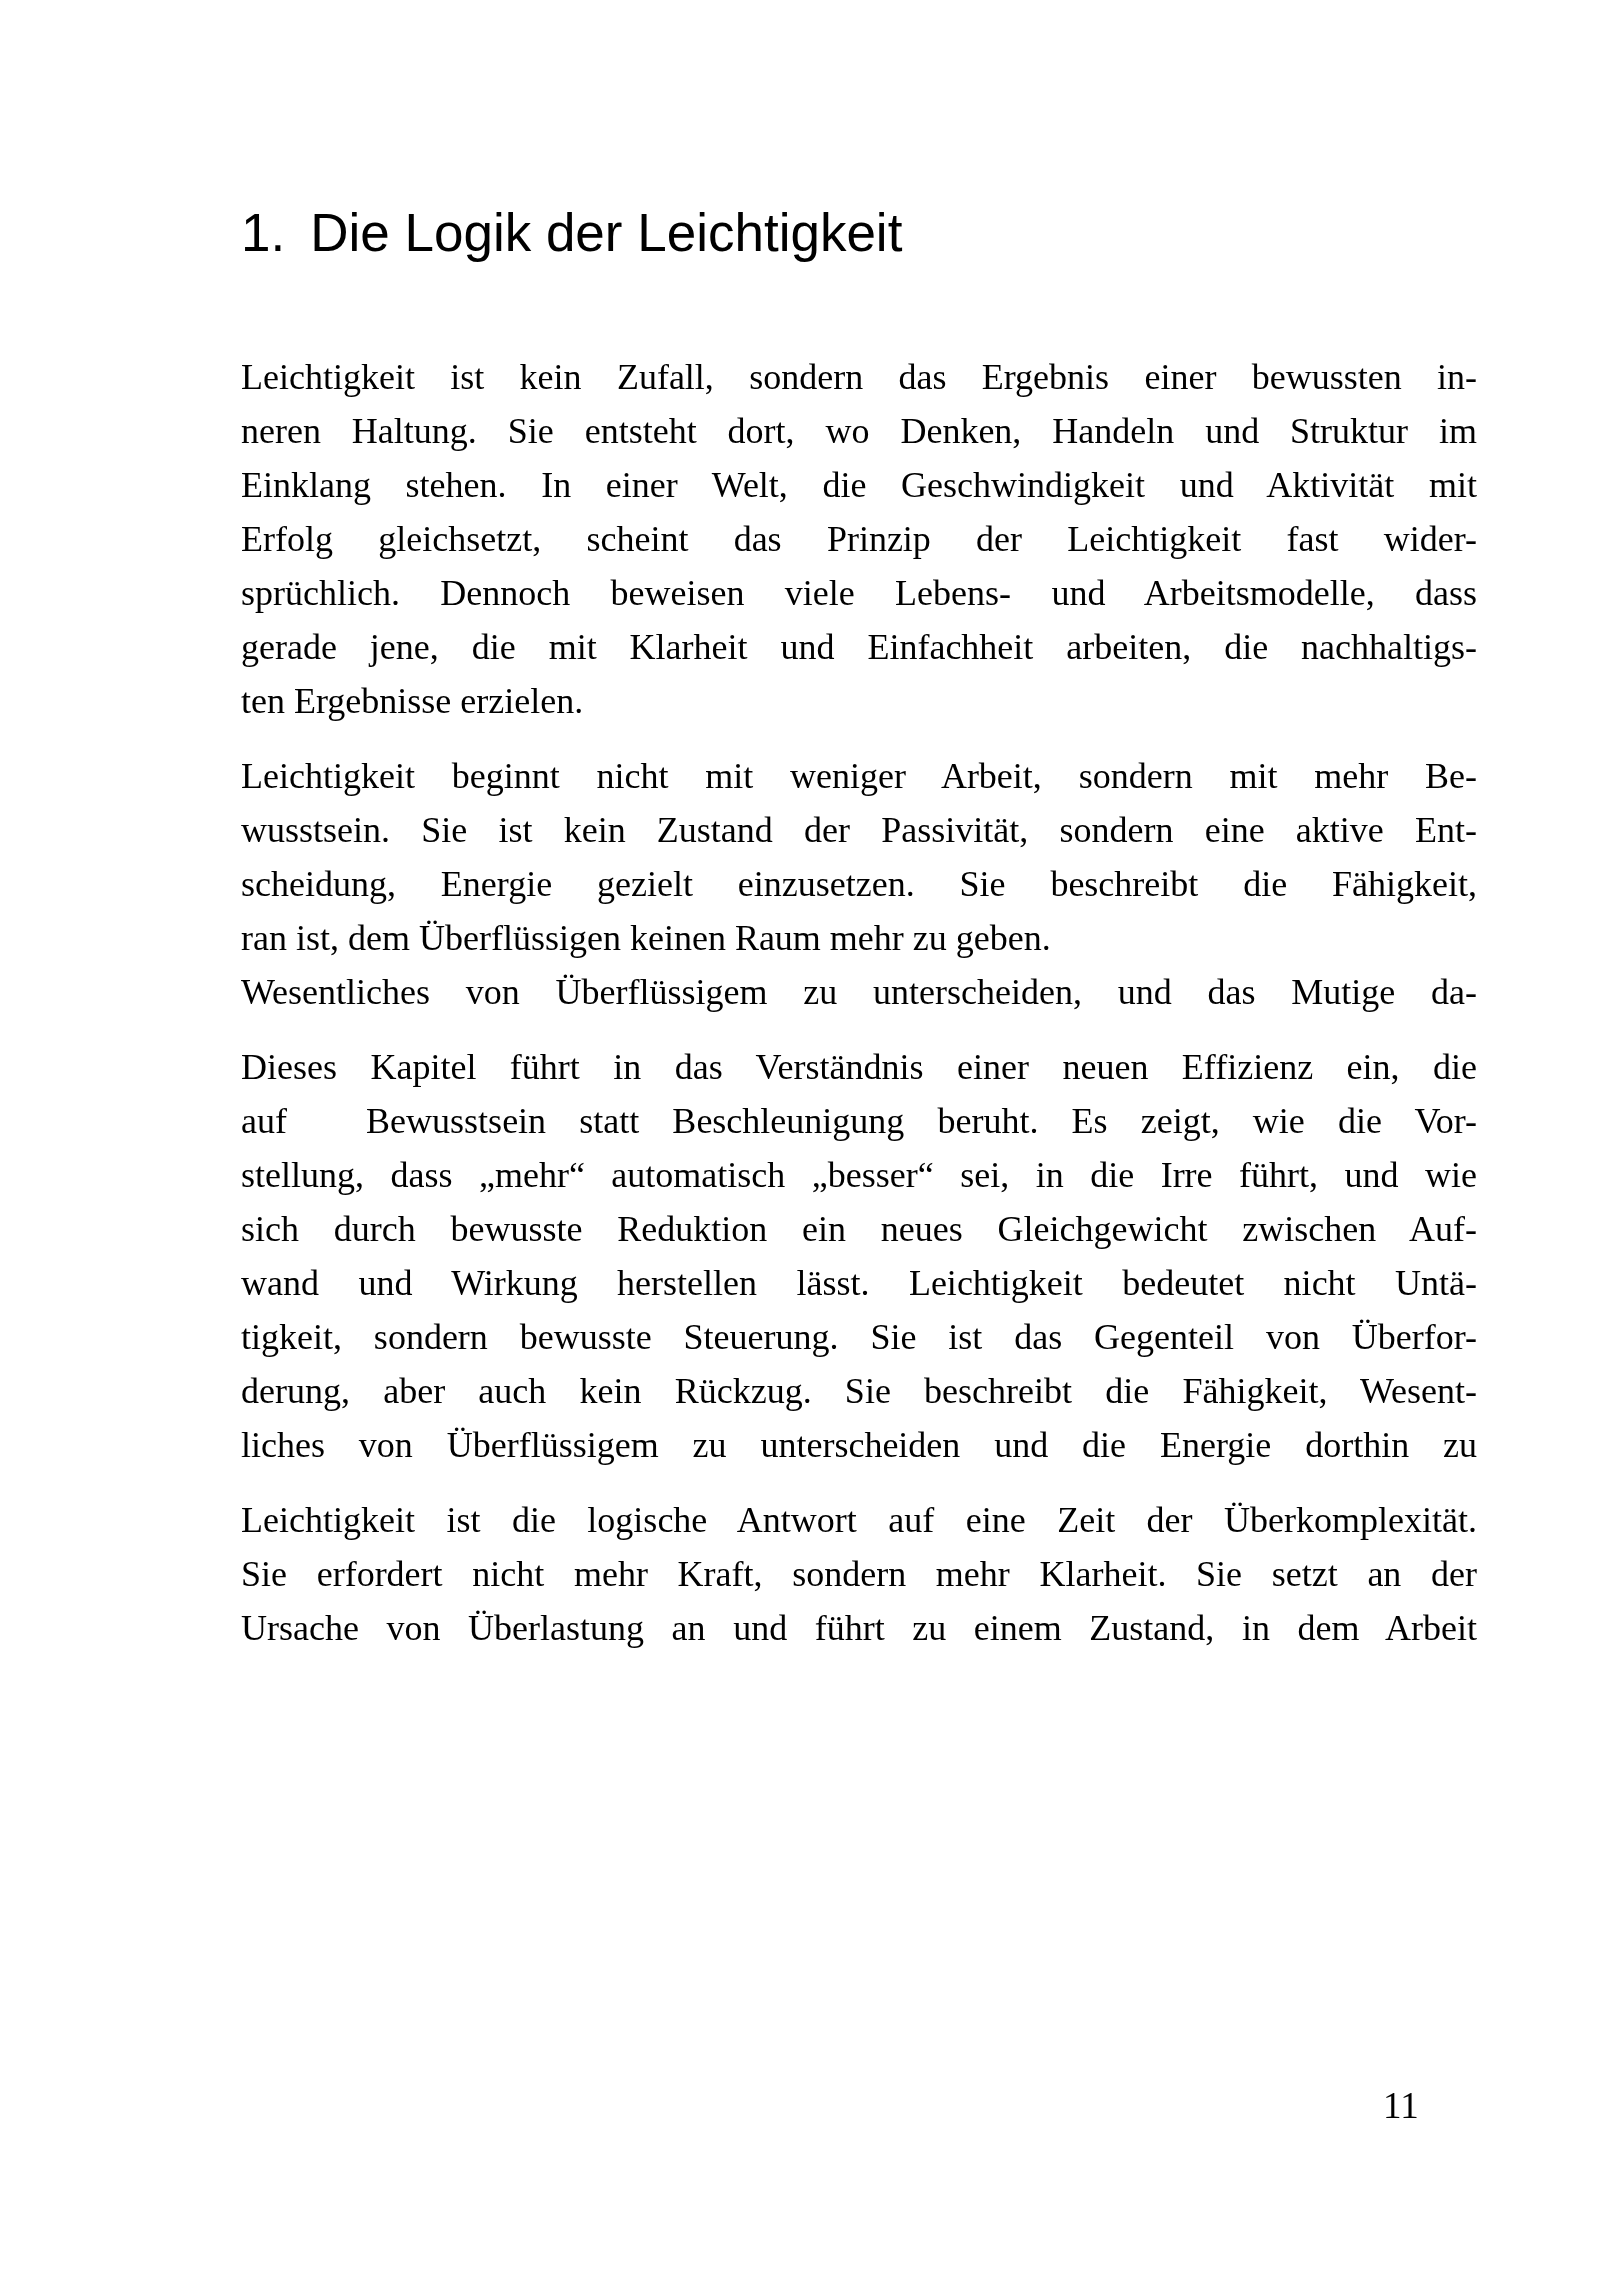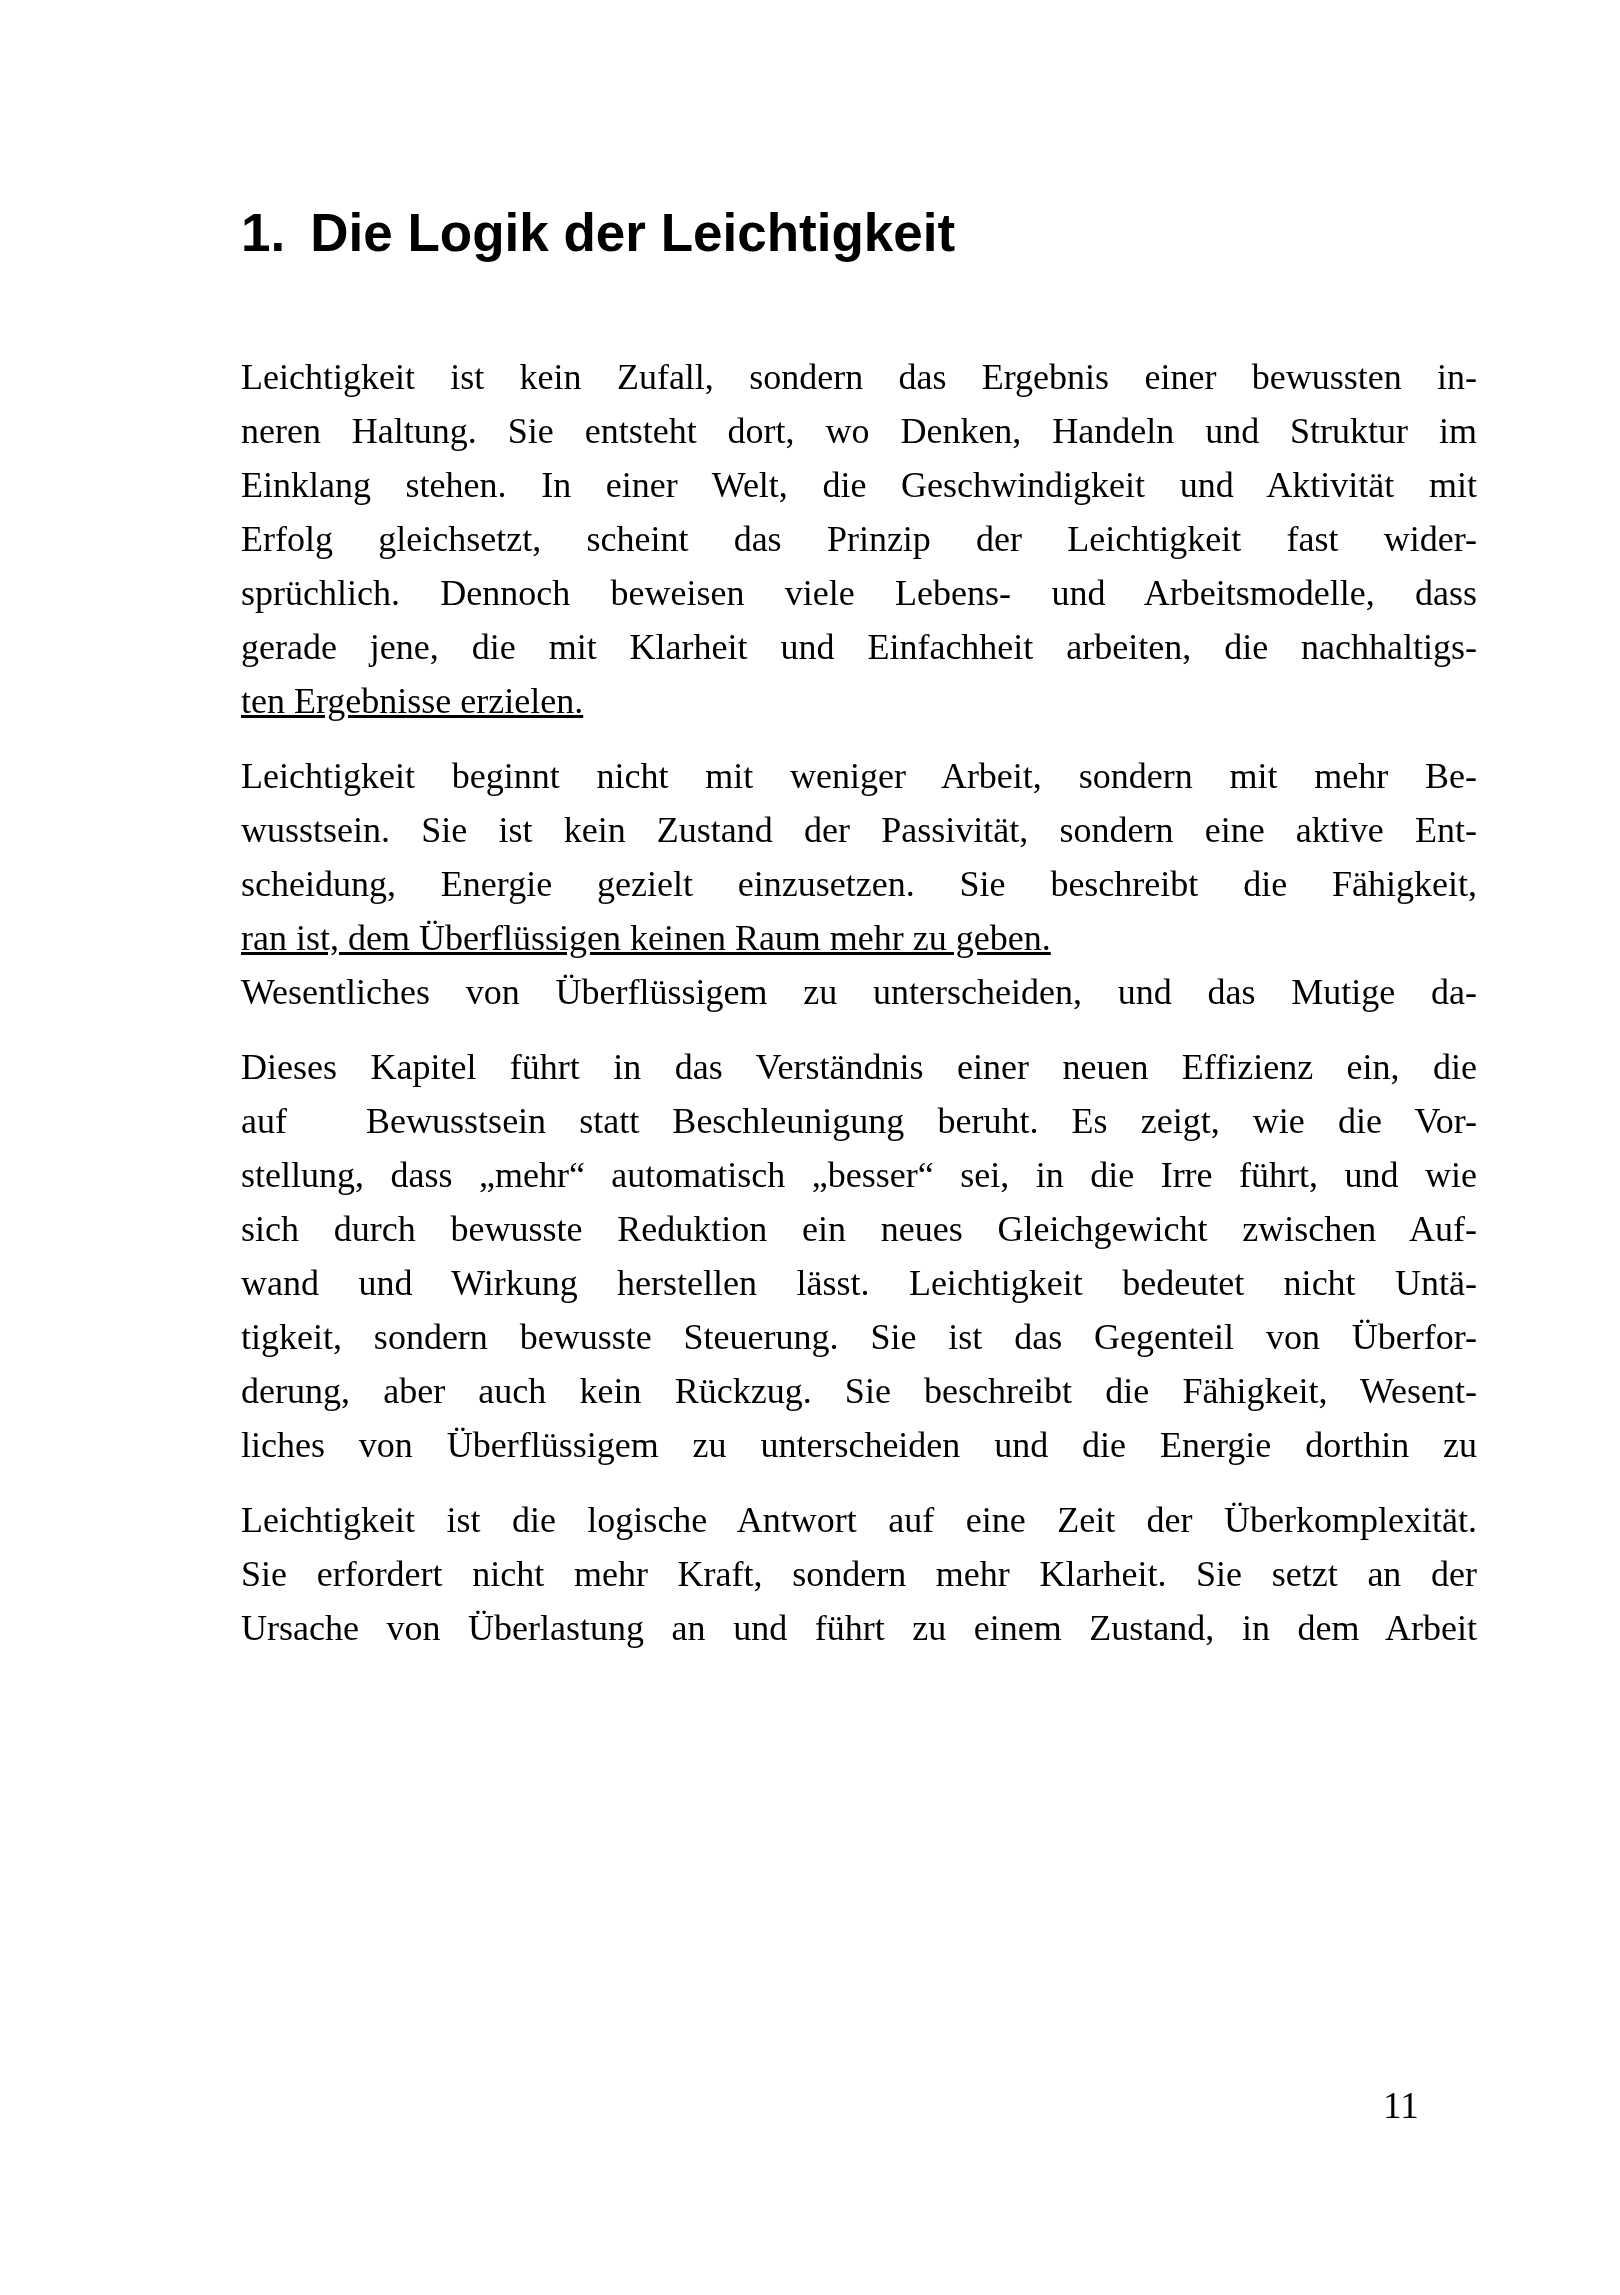--- a/index.html
+++ b/index.html
@@ -13,37 +13,37 @@
     overflow: hidden;
   }
   .content {
     position: absolute;
     left: 241px;
     top: 200px;
     width: 1236px;
   }
   .chapter-title {
     font-family: "Liberation Sans", "DejaVu Sans", sans-serif;
-    font-weight: 700;
+    font-weight: 400;
     font-size: 53px;
     line-height: 1.25;
     margin: 0 0 84px 0;
     white-space: nowrap;
   }
   .chapter-num { display: inline-block; margin-right: 25px; }
   .para { margin: 0 0 21px 0; }
   .para:last-child { margin-bottom: 12px; }
   .line {
     font-size: 36px;
     line-height: 54px;
     text-align: justify;
     text-align-last: justify;
     hyphens: none;
   }
-  .line.last { text-align: center; text-align-last: left; text-decoration: underline; }
+  .line.last { text-align: center; text-align-last: left; }
   .line b { font-weight: 400; margin-left: 46px; }
   .page-number {
     position: absolute;
     left: 1383px;
     top: 2086px;
     font-size: 37px;
     line-height: 1.1;
   }
 </style>
 </head>

